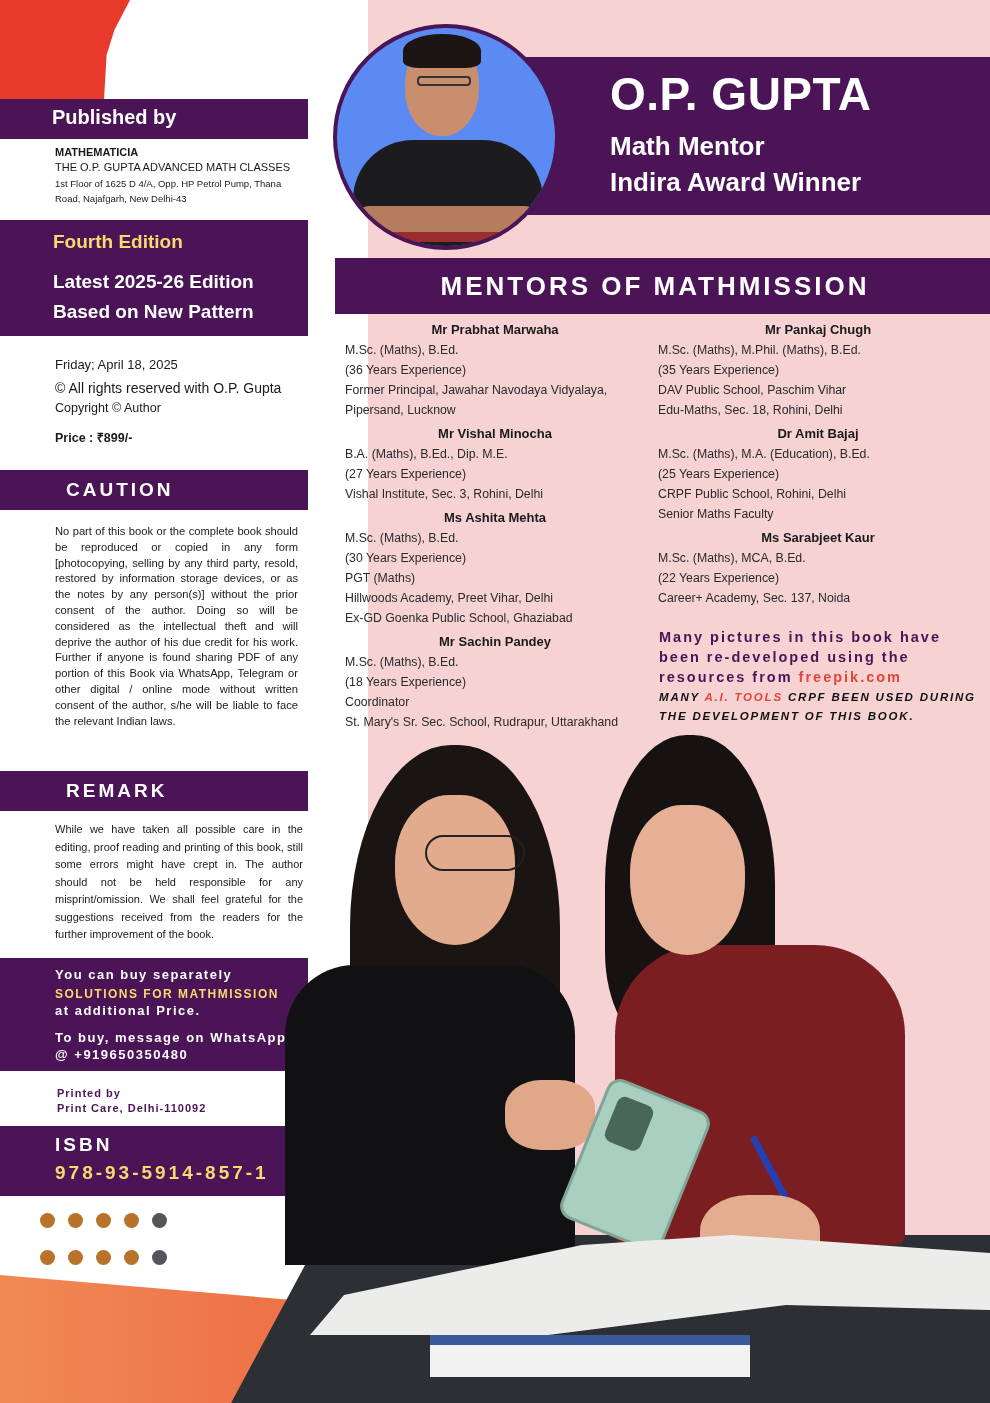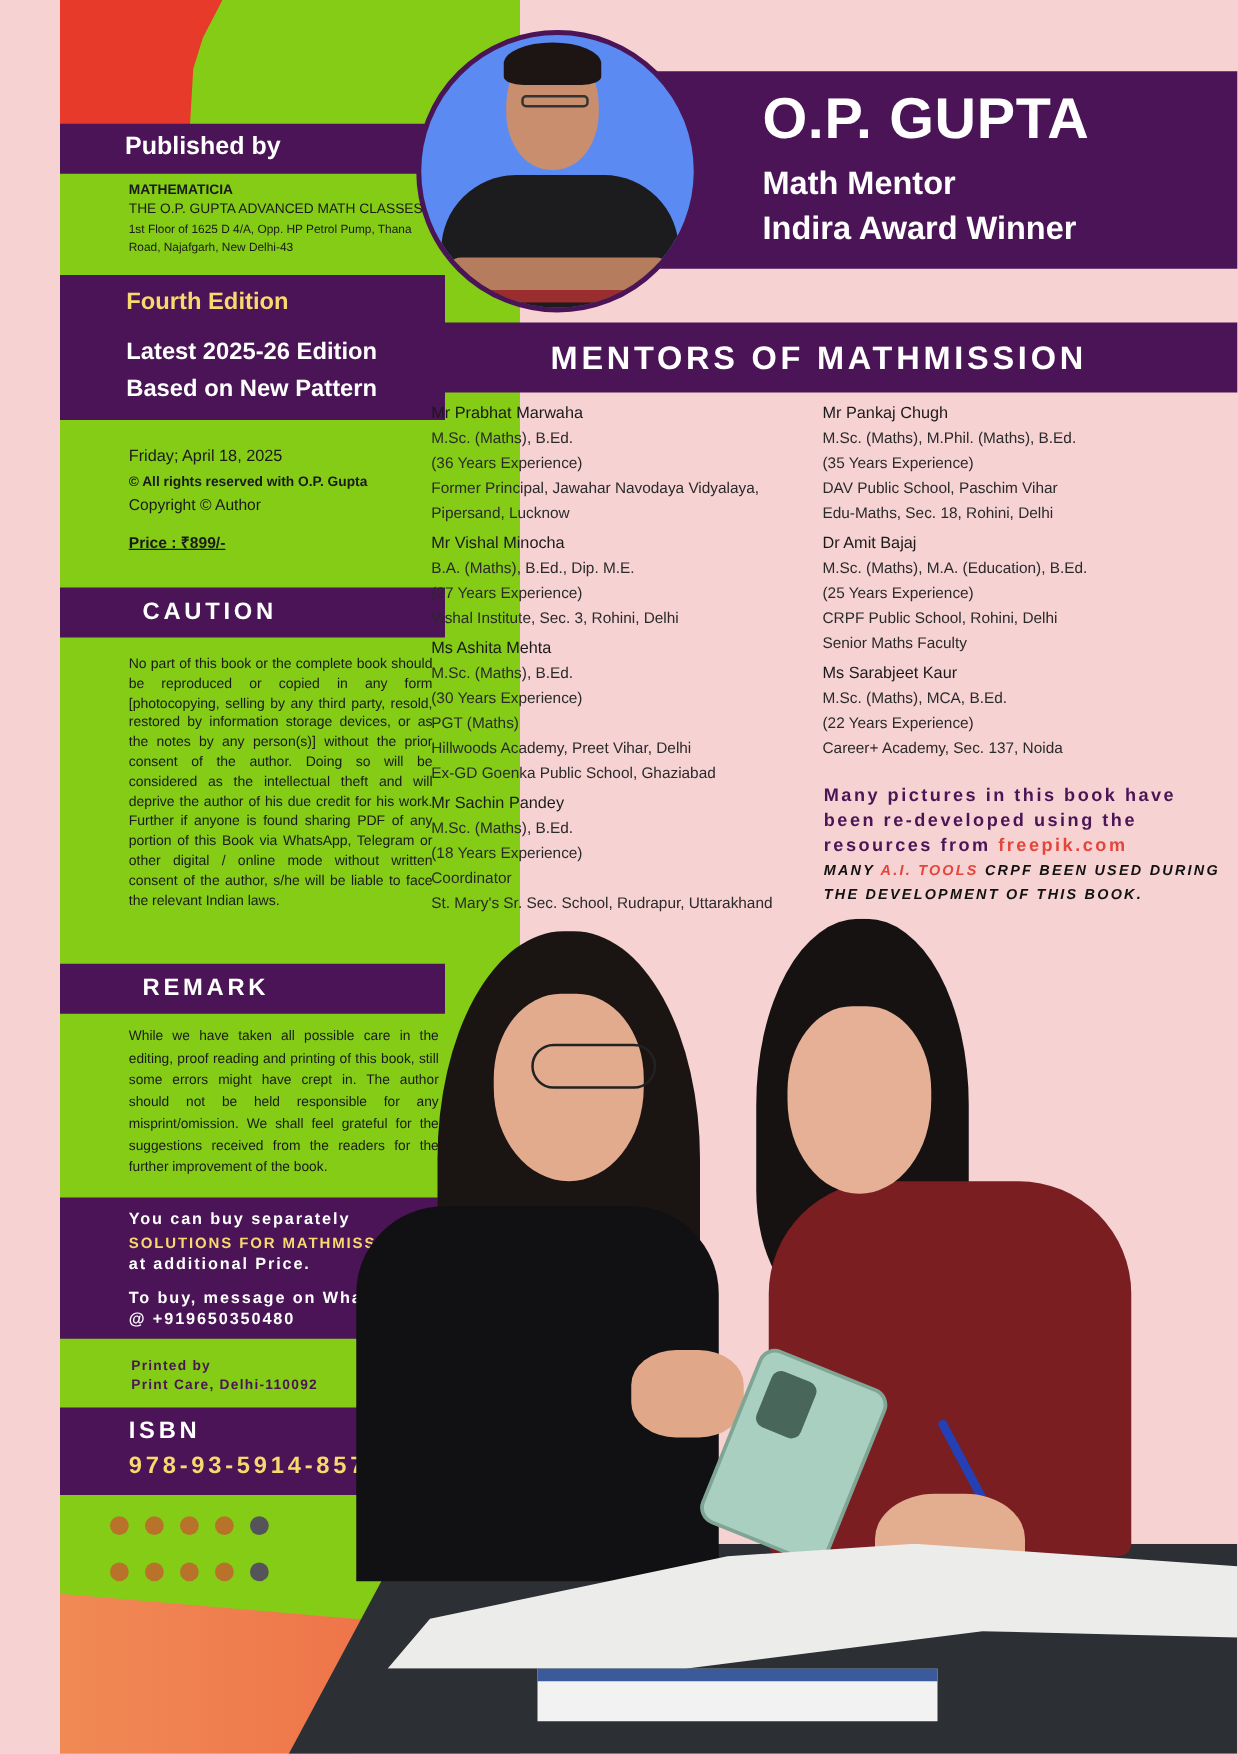--- a/index.html
+++ b/index.html
@@ -1,39 +1,39 @@
 <!DOCTYPE html>
 <html><head>
 <meta charset="utf-8">
 <style>
   * { box-sizing: border-box; margin: 0; padding: 0; }
   html, body { width: 990px; height: 1403px; overflow: hidden; }
   body { position: relative; background: #f6d2d3; font-family: "Liberation Sans", sans-serif; color: #1a1a1a; }
 
   
-  .left-col { position: absolute; left: 0; top: 0; width: 368px; height: 1403px; background: #84cc16; overflow: hidden; margin-left: 48px; }
+  .left-col { position: absolute; left: 0; top: 0; width: 368px; height: 1403px; background: #ffffff; overflow: hidden; }
   .red-blob { position: absolute; left: 0; top: 0; width: 130px; height: 100px; background: #e73a2b; border-bottom-right-radius: 0; clip-path: polygon(0 0, 100% 0, 88% 30%, 82% 55%, 80% 100%, 0 100%); }
   .band { position: absolute; left: 0; width: 308px; background: #4a1456; color: #fff; }
   .pub-band { top: 99px; height: 40px; }
   .pub-band .title { position: absolute; left: 52px; top: 7px; font-size: 20px; font-weight: bold; }
   .pub-info { position: absolute; left: 55px; top: 146px; width: 250px; }
   .pub-info .name { font-size: 11px; font-weight: bold; }
   .pub-info .sub { font-size: 11px; margin-top: 3px; }
   .pub-info .addr { font-size: 9.5px; margin-top: 3px; line-height: 15px; }
 
   .edition-band { top: 220px; height: 116px; }
   .edition-band .ed { position: absolute; left: 53px; top: 11px; font-size: 19px; font-weight: bold; color: #f7d96e; }
   .edition-band .l1 { position: absolute; left: 53px; top: 51px; font-size: 19px; font-weight: bold; }
   .edition-band .l2 { position: absolute; left: 53px; top: 81px; font-size: 19px; font-weight: bold; }
 
   .meta { position: absolute; left: 55px; top: 357px; width: 250px; }
   .meta .date { font-size: 13px; }
-  .meta .rights { font-size: 11px; font-weight: bold; margin-top: 8px; }
+  .meta .rights { font-size: 14px; font-weight: normal; margin-top: 8px; }
   .meta .copy { font-size: 12.5px; margin-top: 5px; }
-  .meta .price { font-size: 12.5px; font-weight: bold; margin-top: 14px; text-decoration: underline; }
+  .meta .price { font-size: 12.5px; font-weight: bold; margin-top: 14px; }
 
   .caution-band { top: 470px; height: 40px; }
   .band .heading { position: absolute; left: 66px; top: 9px; font-size: 19px; font-weight: bold; letter-spacing: 3px; }
   .caution-text { position: absolute; left: 55px; top: 524px; width: 243px; font-size: 11.2px; line-height: 15.8px; text-align: justify; }
 
   .remark-band { top: 771px; height: 40px; }
   .remark-text { position: absolute; left: 55px; top: 821px; width: 248px; font-size: 11px; line-height: 17.5px; text-align: justify; }
 
   .buy-band { top: 958px; height: 113px; }
   .buy-band .t { position: absolute; left: 55px; font-size: 13px; font-weight: bold; letter-spacing: 1.5px; }
@@ -63,21 +63,21 @@
   .portrait .stripe { position: absolute; left: 30px; top: 190px; width: 160px; height: 24px; background: #9a2d2d; }
   .portrait .arms { position: absolute; left: 20px; top: 178px; width: 180px; height: 26px; background: #b57d5e; border-radius: 12px; }
 
   .mentors-band { position: absolute; left: 335px; top: 258px; width: 655px; height: 56px; background: #4a1456; padding-left: 40px; }
   .mentors-band .title { position: absolute; left: 0; width: 640px; top: 13px; text-align: center; color: #fff; font-size: 26px; font-weight: bold; letter-spacing: 3px; }
 
   .mentor-col { position: absolute; top: 320px; }
   .mentor-col.c1 { left: 345px; width: 300px; }
   .mentor-col.c2 { left: 658px; width: 320px; }
   .mentor { margin-bottom: 4px; }
-  .mentor .mname { font-size: 13px; font-weight: normal; line-height: 20px; }
+  .mentor .mname { font-size: 13px; font-weight: bold; line-height: 20px; text-align: center; }
   .mentor .mline { font-size: 12.3px; line-height: 20px; color: #2a2a2a; }
 
   .credits { position: absolute; left: 659px; top: 627px; width: 320px; }
   .credits .p { font-size: 14.5px; font-weight: bold; color: #4a1456; letter-spacing: 2px; line-height: 20px; }
   .credits .red { color: #e4453a; }
   .credits .ai { font-size: 11.5px; font-weight: bold; font-style: italic; color: #111; letter-spacing: 1.8px; line-height: 18px; margin-top: 1px; }
 
   
   .photo { position: absolute; left: 230px; top: 735px; width: 760px; height: 668px; overflow: hidden; }
   .photo .table { position: absolute; left: 0; top: 500px; width: 760px; height: 170px; background: #2c2f33; clip-path: polygon(12% 0, 100% 0, 100% 100%, 0 100%); }

